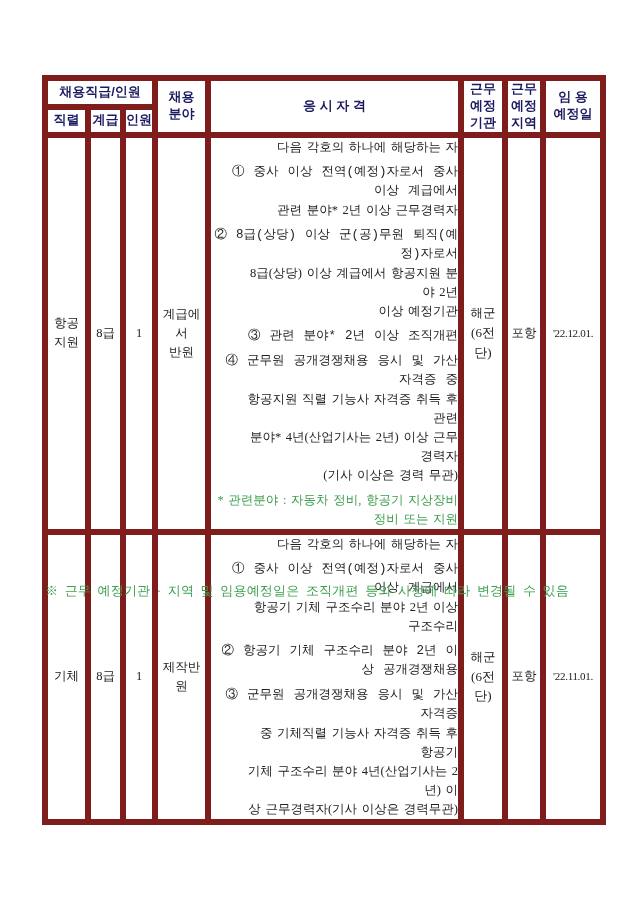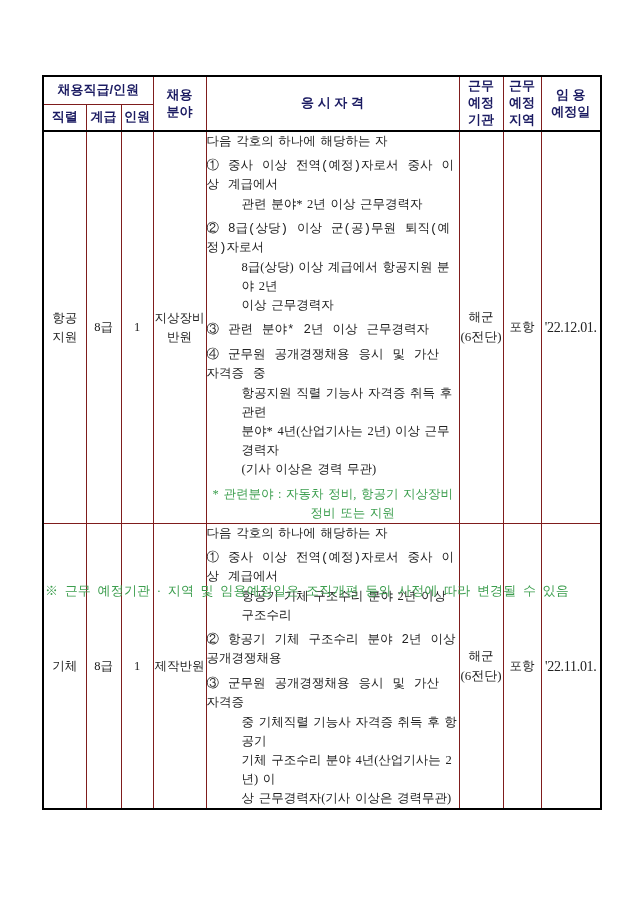--- a/index.html
+++ b/index.html
@@ -7,45 +7,45 @@
     width:640px; height:904px; background:#ffffff; position:relative;
     font-family:"Liberation Serif", serif; color:#222222; overflow:hidden;
   }
   .page { position:absolute; inset:0; }
 
   table.recruit {
     position:absolute; left:42px; top:75px; width:558px;
     border-collapse:collapse; table-layout:fixed;
     border:2px solid #000000;
   }
-  table.recruit td { border:1px solid #7f1d1d; padding:0; }
+  table.recruit td { border:6px solid #7f1d1d; padding:0; }
 
   
   td.hd {
     color:#1b1b62; font-family:"Liberation Sans", sans-serif;
     font-weight:bold; font-size:13px; text-align:center;
     vertical-align:middle; line-height:1.3; padding:2px 0;
   }
   .hb { border-bottom:2px solid #000000 !important; }
   tr.h1 { height:28px; }
   tr.h2 { height:27px; }
   tr.r1 { height:269px; }
   tr.r2 { height:176px; }
 
   
   td.c {
     text-align:center; vertical-align:middle;
     font-size:12.5px; line-height:1.5; color:#222222;
   }
   td.c .small { font-size:13px; }
-  td.c.date { font-size:14px; letter-spacing:-0.3px; }
+  td.c.date { font-size:11px; letter-spacing:-0.3px; }
 
   
   td.qual {
-    text-align:left; vertical-align:top;
+    text-align:right; vertical-align:top;
     padding:6px 6px 4px 7px; font-size:12.5px; color:#222222;
     word-spacing:1.5px;
   }
   .q { line-height:19px; }
   .q.item  { margin-top:6px;font-family:Liberation Mono, monospace; }
   .q.cont  { padding-left:35px; }
   .q.note  { margin-top:6px; color:#3c9e4e; padding-left:6px; }
   .q.note2 { color:#3c9e4e; padding-left:104px; }
 
   .footnote {
@@ -107,31 +107,31 @@
     </tr>
 
     <tr class="r1">
       <td class="c">
         <div>항공</div>
         <div>지원</div>
       </td>
       <td class="c">8급</td>
       <td class="c">1</td>
       <td class="c">
-        <div>지상장비</div>
+        <div>계급에서</div>
         <div>반원</div>
       </td>
       <td class="qual">
         <div class="q">다음 각호의 하나에 해당하는 자</div>
         <div class="q item">① 중사 이상 전역(예정)자로서 중사 이상 계급에서</div>
         <div class="q cont">관련 분야* 2년 이상 근무경력자</div>
         <div class="q item">② 8급(상당) 이상 군(공)무원 퇴직(예정)자로서</div>
         <div class="q cont">8급(상당) 이상 계급에서 항공지원 분야 2년</div>
-        <div class="q cont">이상 근무경력자</div>
-        <div class="q item">③ 관련 분야* 2년 이상 근무경력자</div>
+        <div class="q cont">이상 예정기관</div>
+        <div class="q item">③ 관련 분야* 2년 이상 조직개편</div>
         <div class="q item">④ 군무원 공개경쟁채용 응시 및 가산 자격증 중</div>
         <div class="q cont">항공지원 직렬 기능사 자격증 취득 후 관련</div>
         <div class="q cont">분야* 4년(산업기사는 2년) 이상 근무경력자</div>
         <div class="q cont">(기사 이상은 경력 무관)</div>
         <div class="q note">* 관련분야 : 자동차 정비, 항공기 지상장비</div>
         <div class="q note2">정비 또는 지원</div>
       </td>
       <td class="c">
         <div>해군</div>
         <div class="small">(6전단)</div>

